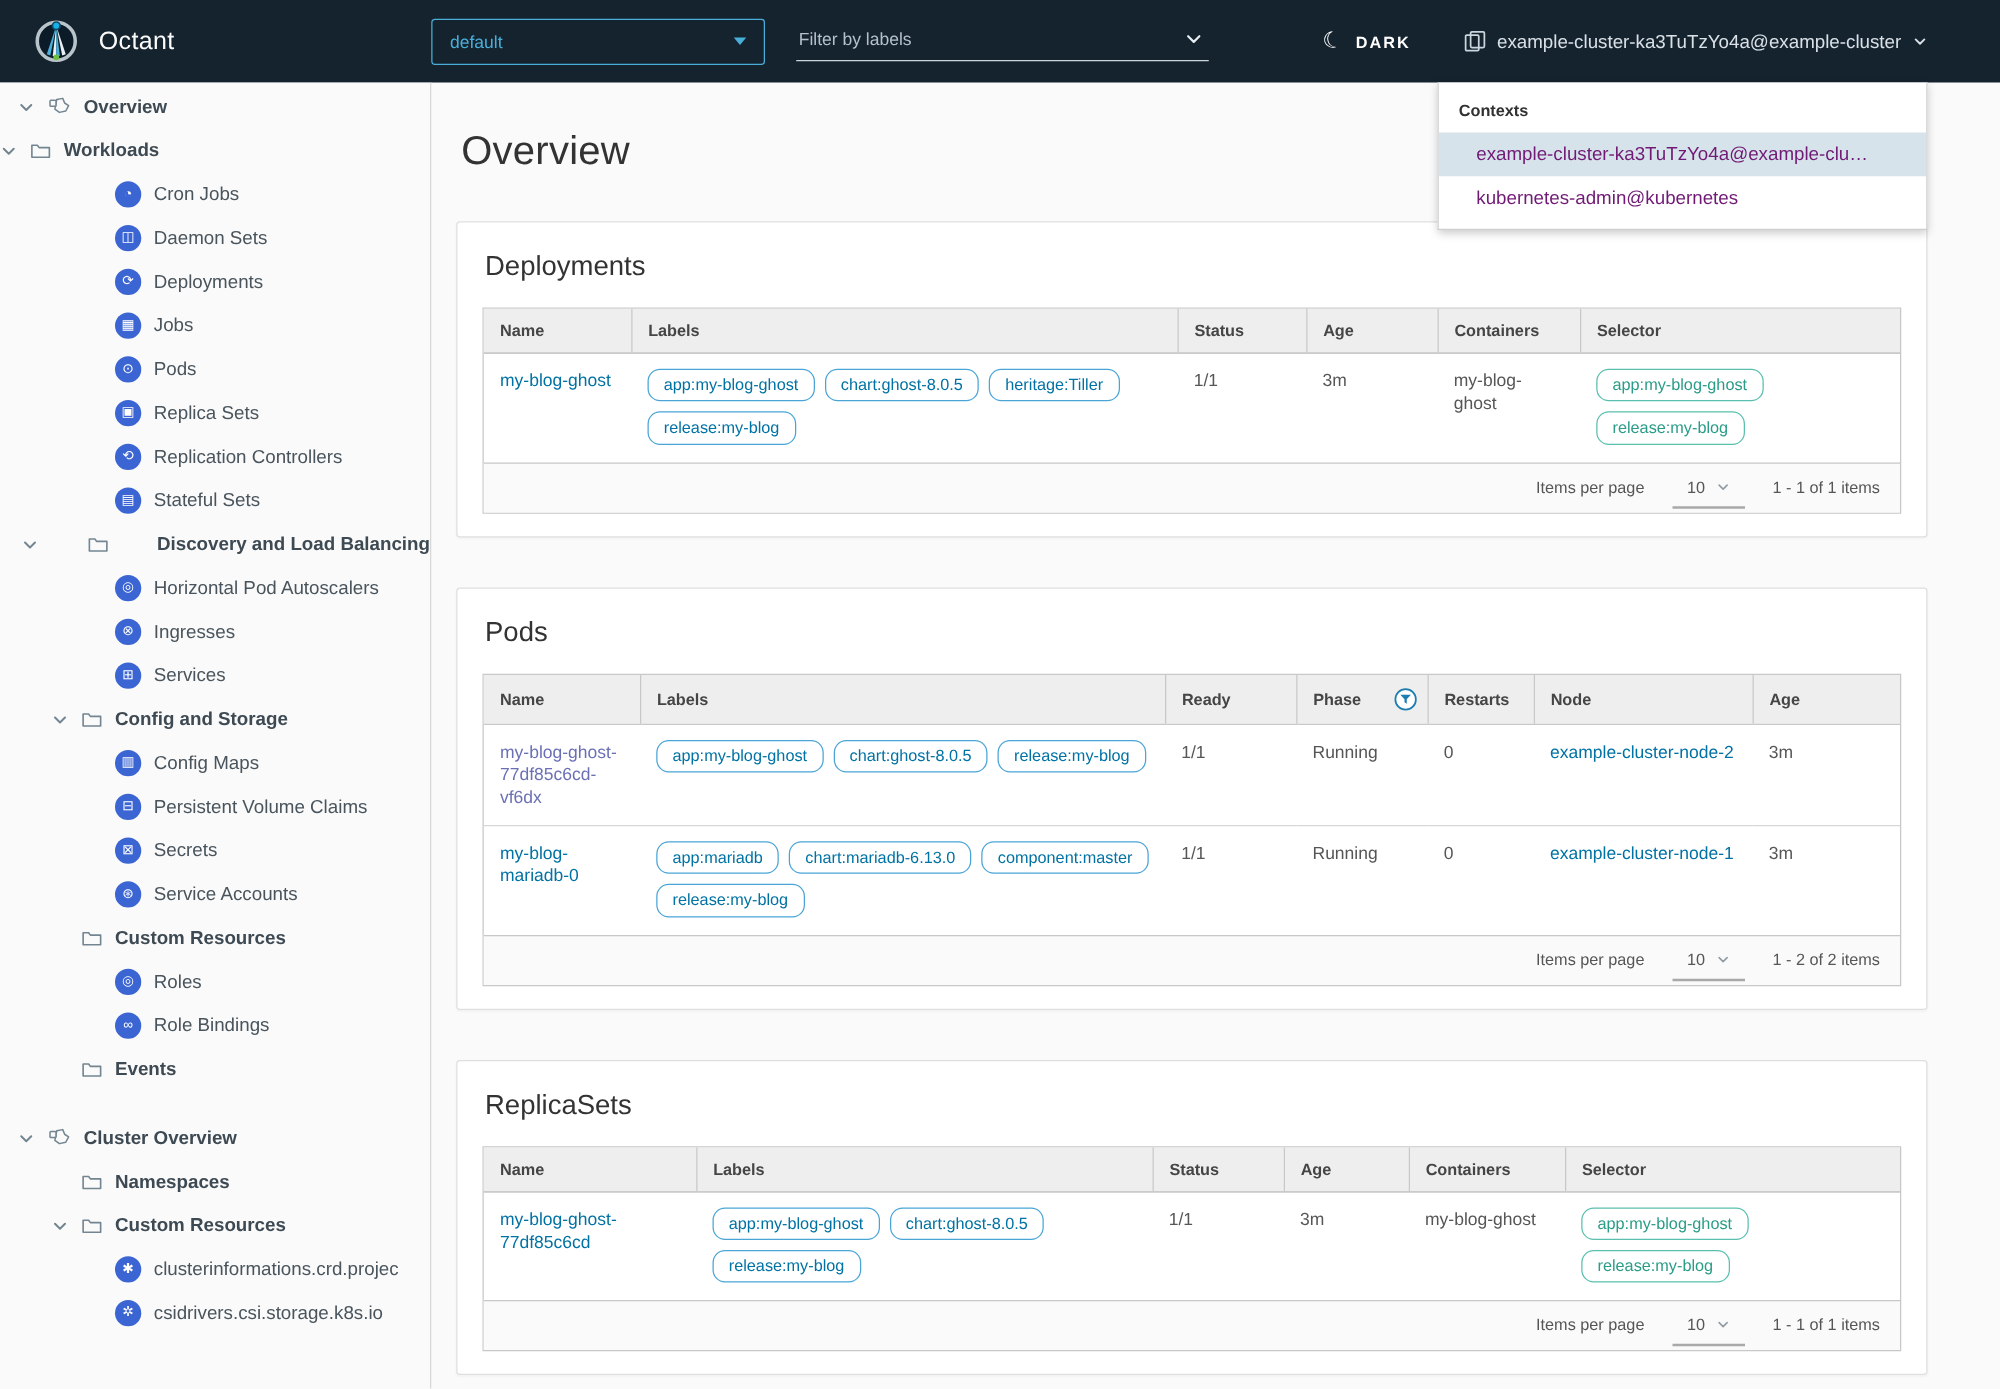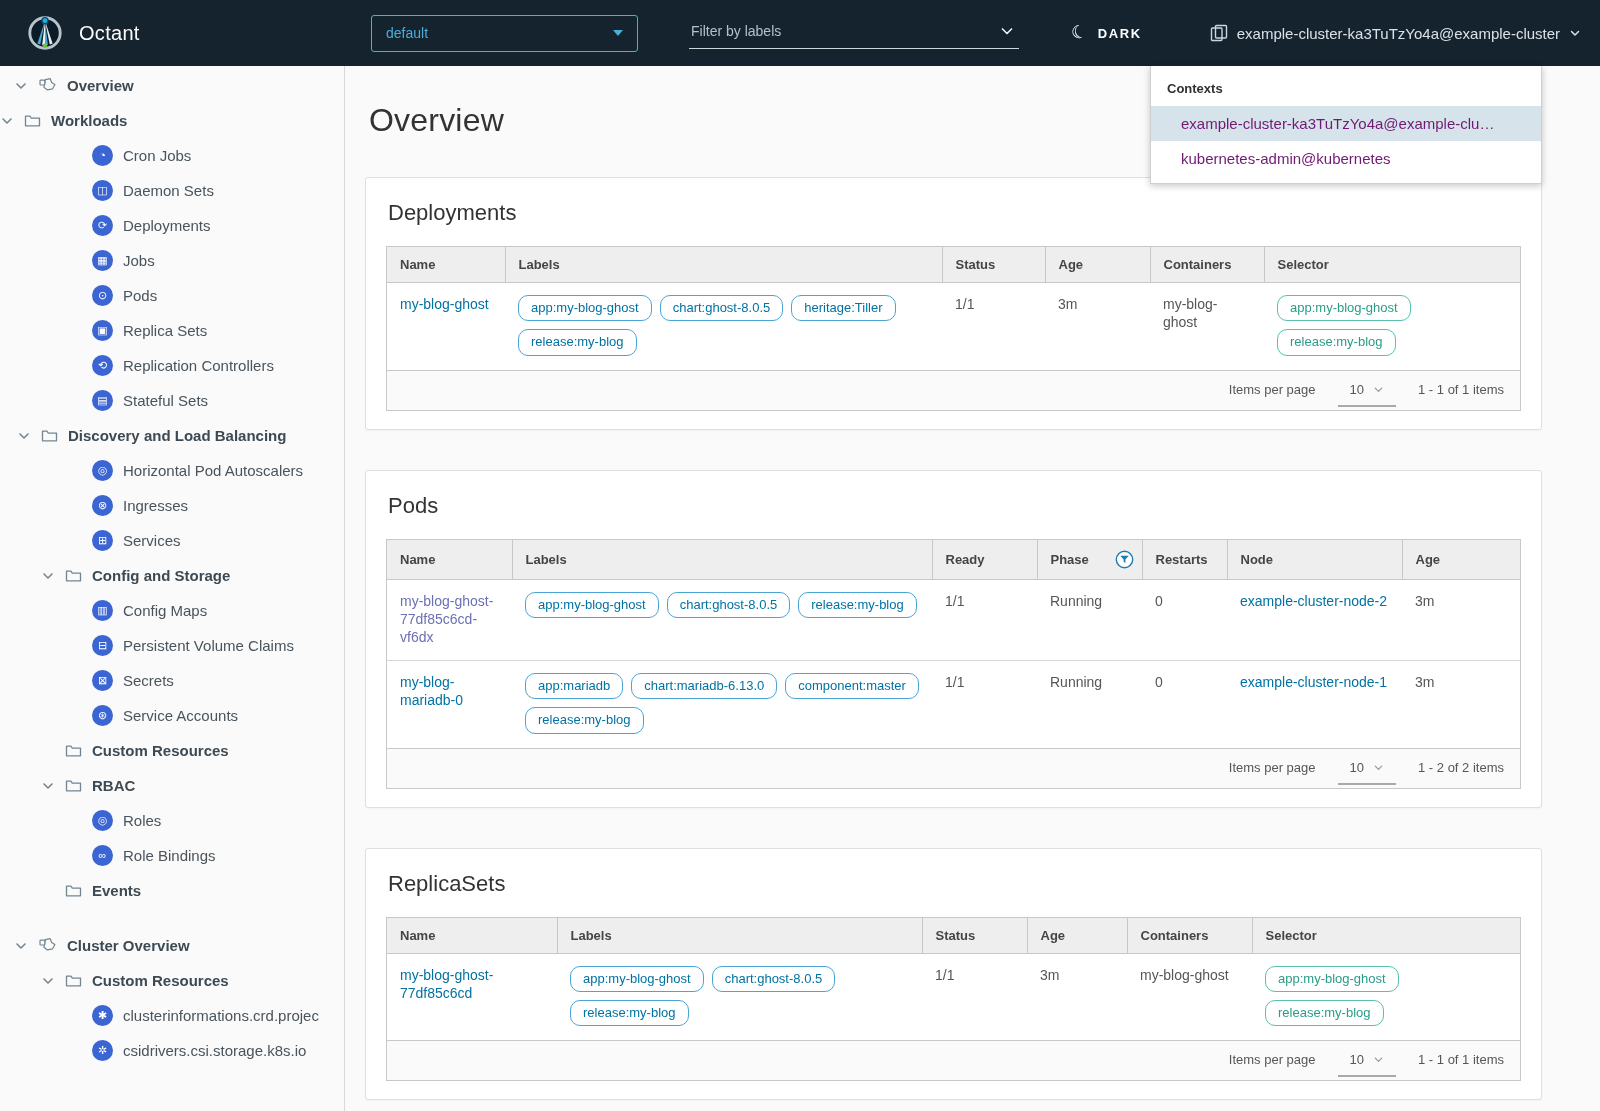--- a/index.html
+++ b/index.html
@@ -1,21 +1,21 @@
 <!DOCTYPE html>
 <html><head>
 <meta charset="utf-8">
 <style>
   * { box-sizing: border-box; margin: 0; padding: 0; }
   html, body { width: 1600px; height: 1111px; overflow: hidden; }
   body { font-family: "Liberation Sans", sans-serif; background: #fafafa; }
   .app { position: relative; width: 1600px; height: 1111px; display: flex; flex-direction: column; }
 
   
-  .header { flex: 0 0 66px; height: 66px; background: #15232f; display: flex; align-items: center; padding: 0 58px 0 26px; gap: 26px; }
+  .header { flex: 0 0 66px; height: 66px; background: #15232f; display: flex; align-items: center; padding: 0 58px 0 26px; }
   .brand { display: flex; align-items: center; gap: 15px; width: 319px; flex: 0 0 auto; }
   .brand-name { font-size: 20px; color: #fafafa; font-weight: 400; letter-spacing: .3px; }
   .ns-select { width: 267px; height: 37px; border: 1px solid #49afd9; border-radius: 3px; display: flex; align-items: center; justify-content: space-between; padding: 0 14px; color: #49afd9; font-size: 14px; cursor: pointer; flex: 0 0 auto; }
   .caret-down { width: 0; height: 0; border-left: 5px solid transparent; border-right: 5px solid transparent; border-top: 6px solid #49afd9; }
   .filter-input { width: 330px; margin-left: 25px; display: flex; align-items: center; justify-content: space-between; border-bottom: 1px solid #cdd6db; padding: 6px 4px 9px 2px; color: #b4c1c9; font-size: 14px; cursor: text; flex: 0 0 auto; }
   .hspacer { flex: 1; }
   .theme-toggle { display: flex; align-items: center; gap: 9px; font-size: 13px; font-weight: 700; letter-spacing: 1.6px; color: #fff; cursor: pointer; }
   .moon { font-size: 18px; font-weight: 400; display: inline-block; transform: rotate(-12deg); margin-top: -2px; }
   .context-selector { display: flex; align-items: center; gap: 9px; margin-left: 42px; font-size: 15px; color: #d9e1e7; cursor: pointer; white-space: nowrap; }
 
@@ -181,21 +181,21 @@
         <div class="sidebar-item" style="padding-left: 68px;">
           <span class="sb-spacer"></span>
           <span class="res-icon">⟲</span>
           <span>Replication Controllers</span>
         </div>
         <div class="sidebar-item" style="padding-left: 68px;">
           <span class="sb-spacer"></span>
           <span class="res-icon">▤</span>
           <span>Stateful Sets</span>
         </div>
-        <div class="sidebar-item bold" style="padding-left: 17px;">
+        <div class="sidebar-item bold" style="padding-left: 17px; justify-content: space-between;">
           <span class="sb-chevron">
             <svg width="14" height="14" viewBox="0 0 14 14">
               <path d="M3 5 l4 4 4 -4" fill="none" stroke="#728591" stroke-width="1.6" stroke-linecap="round" stroke-linejoin="round"></path>
             </svg>
           </span>
           <span class="sb-icon">
             <svg width="17" height="15" viewBox="0 0 17 15">
               <path d="M1.5 3.2 h4.4 l1.4 1.9 h8.2 v7.7 h-14 z" fill="none" stroke="#728591" stroke-width="1.3" stroke-linejoin="round"></path>
             </svg>
           </span>
@@ -251,33 +251,20 @@
         </div>
         <div class="sidebar-item bold" style="padding-left: 41px;">
           <span class="sb-spacer"></span>
           <span class="sb-icon">
             <svg width="17" height="15" viewBox="0 0 17 15">
               <path d="M1.5 3.2 h4.4 l1.4 1.9 h8.2 v7.7 h-14 z" fill="none" stroke="#728591" stroke-width="1.3" stroke-linejoin="round"></path>
             </svg>
           </span>
           <span>Custom Resources</span>
         </div>
-        <div class="sidebar-item bold" style="padding-left: 41px;">
-          <span class="sb-chevron">
-            <svg width="14" height="14" viewBox="0 0 14 14">
-              <path d="M3 5 l4 4 4 -4" fill="none" stroke="#728591" stroke-width="1.6" stroke-linecap="round" stroke-linejoin="round"></path>
-            </svg>
-          </span>
-          <span class="sb-icon">
-            <svg width="17" height="15" viewBox="0 0 17 15">
-              <path d="M1.5 3.2 h4.4 l1.4 1.9 h8.2 v7.7 h-14 z" fill="none" stroke="#728591" stroke-width="1.3" stroke-linejoin="round"></path>
-            </svg>
-          </span>
-          <span>RBAC</span>
-        </div>
         <div class="sidebar-item" style="padding-left: 68px;">
           <span class="sb-spacer"></span>
           <span class="res-icon">◎</span>
           <span>Roles</span>
         </div>
         <div class="sidebar-item" style="padding-left: 68px;">
           <span class="sb-spacer"></span>
           <span class="res-icon">∞</span>
           <span>Role Bindings</span>
         </div>
@@ -296,20 +283,29 @@
               <path d="M3 5 l4 4 4 -4" fill="none" stroke="#728591" stroke-width="1.6" stroke-linecap="round" stroke-linejoin="round"></path>
             </svg>
           </span>
           <span class="sb-icon">
             <svg width="19" height="17" viewBox="0 0 19 17">
               <path d="M7.4 2.6 l4.8 -0.9 1.5 3.7 3.2 2.1 -2.3 4.3 -5.1 1.1 -3.6 -2.6 z" fill="none" stroke="#728591" stroke-width="1.2" stroke-linejoin="round"></path>
               <rect x="2" y="3.2" width="4.8" height="4.8" rx="0.7" fill="#fafafa" stroke="#728591" stroke-width="1.2"></rect>
             </svg>
           </span>
           <span>Cluster Overview</span>
+        </div>
+        <div class="sidebar-item bold" style="padding-left: 41px;">
+          <span class="sb-spacer"></span>
+          <span class="sb-icon">
+            <svg width="17" height="15" viewBox="0 0 17 15">
+              <path d="M1.5 3.2 h4.4 l1.4 1.9 h8.2 v7.7 h-14 z" fill="none" stroke="#728591" stroke-width="1.3" stroke-linejoin="round"></path>
+            </svg>
+          </span>
+          <span>Namespaces</span>
         </div>
         <div class="sidebar-item bold" style="padding-left: 41px;">
           <span class="sb-chevron">
             <svg width="14" height="14" viewBox="0 0 14 14">
               <path d="M3 5 l4 4 4 -4" fill="none" stroke="#728591" stroke-width="1.6" stroke-linecap="round" stroke-linejoin="round"></path>
             </svg>
           </span>
           <span class="sb-icon">
             <svg width="17" height="15" viewBox="0 0 17 15">
               <path d="M1.5 3.2 h4.4 l1.4 1.9 h8.2 v7.7 h-14 z" fill="none" stroke="#728591" stroke-width="1.3" stroke-linejoin="round"></path>

